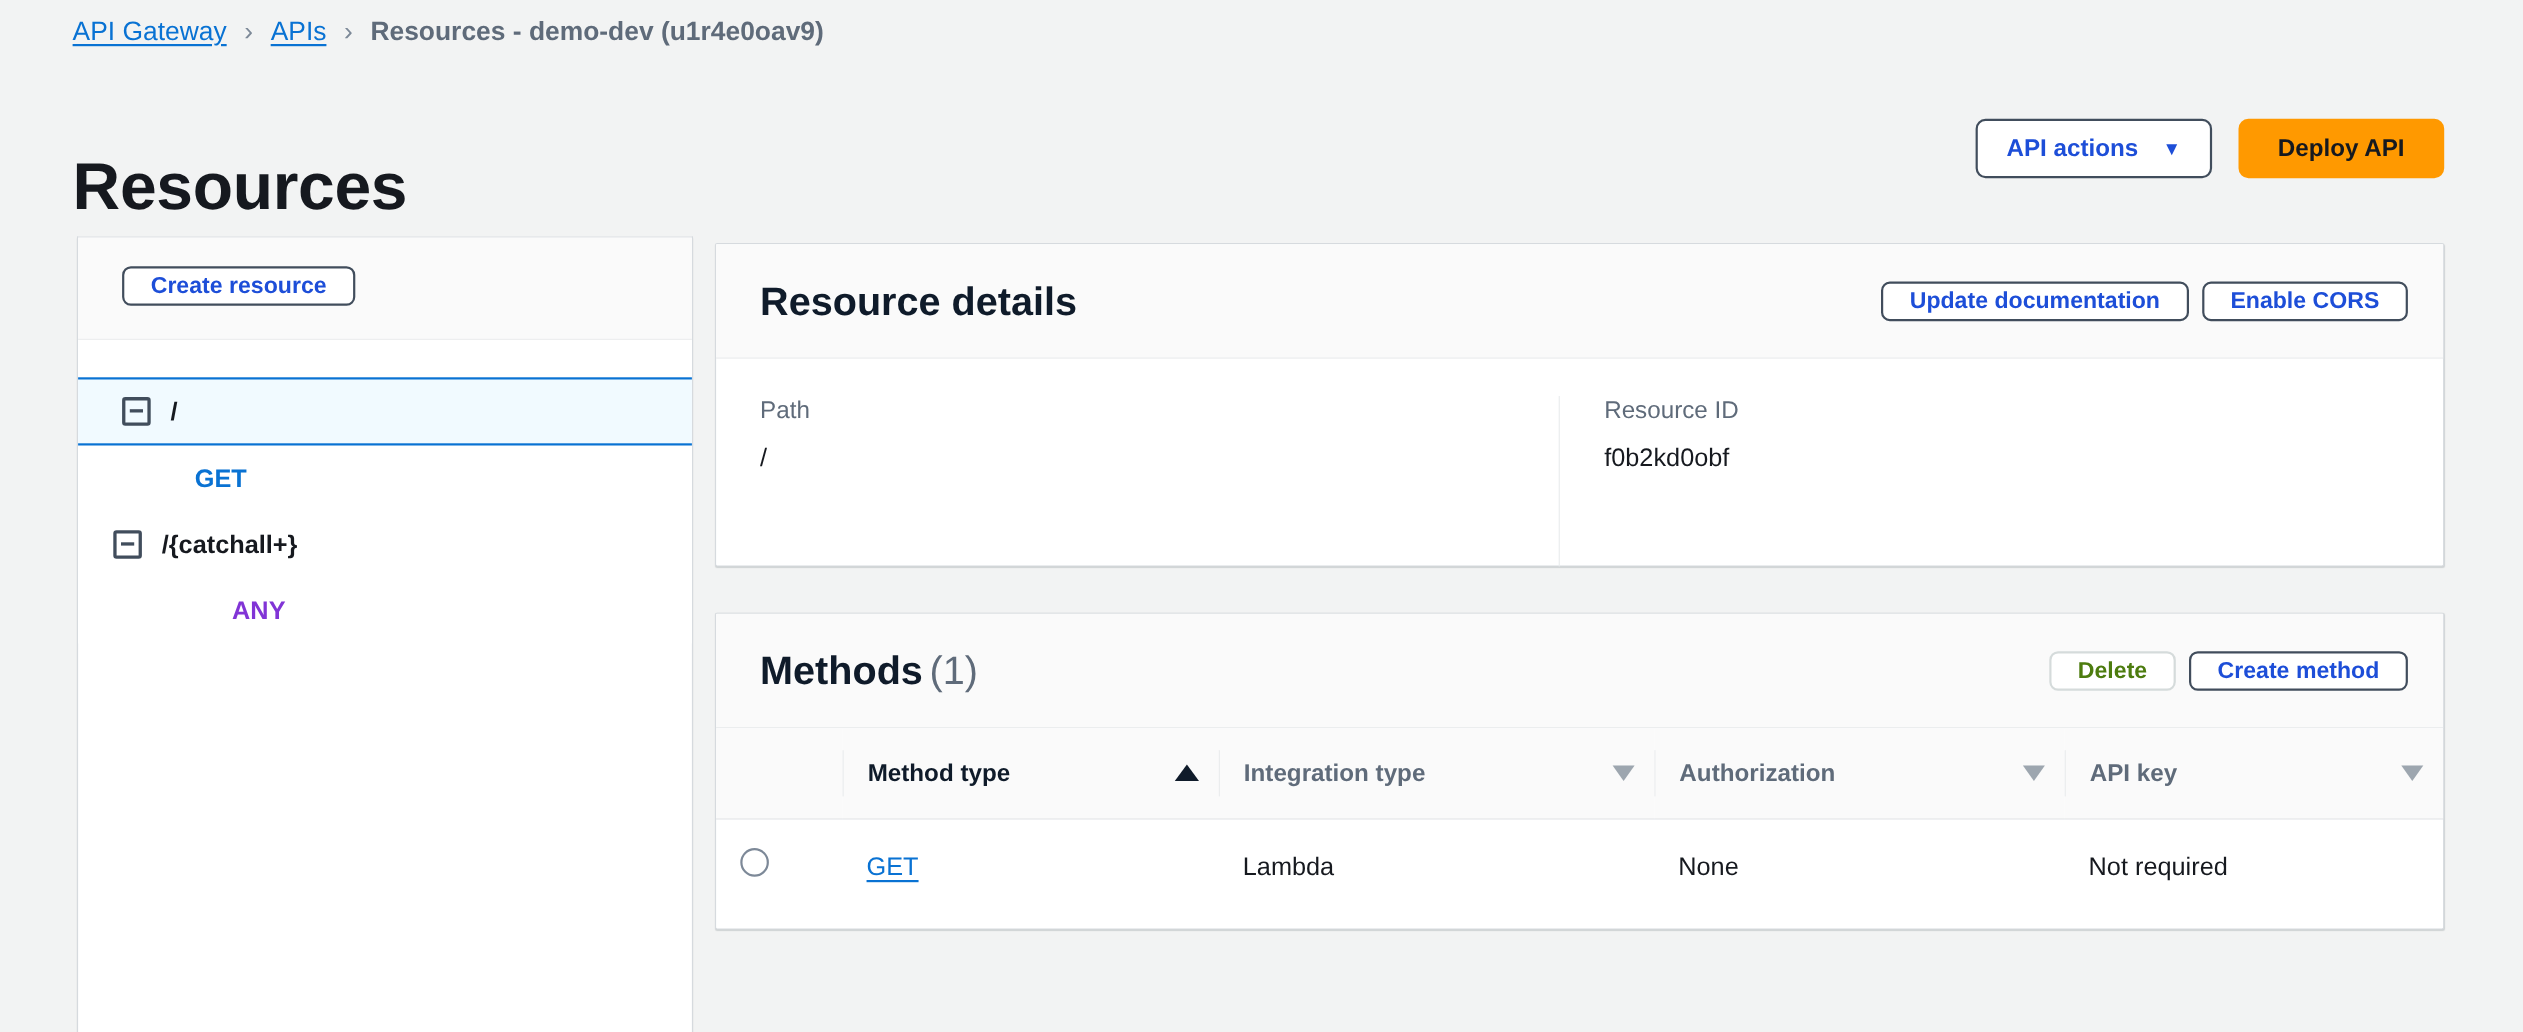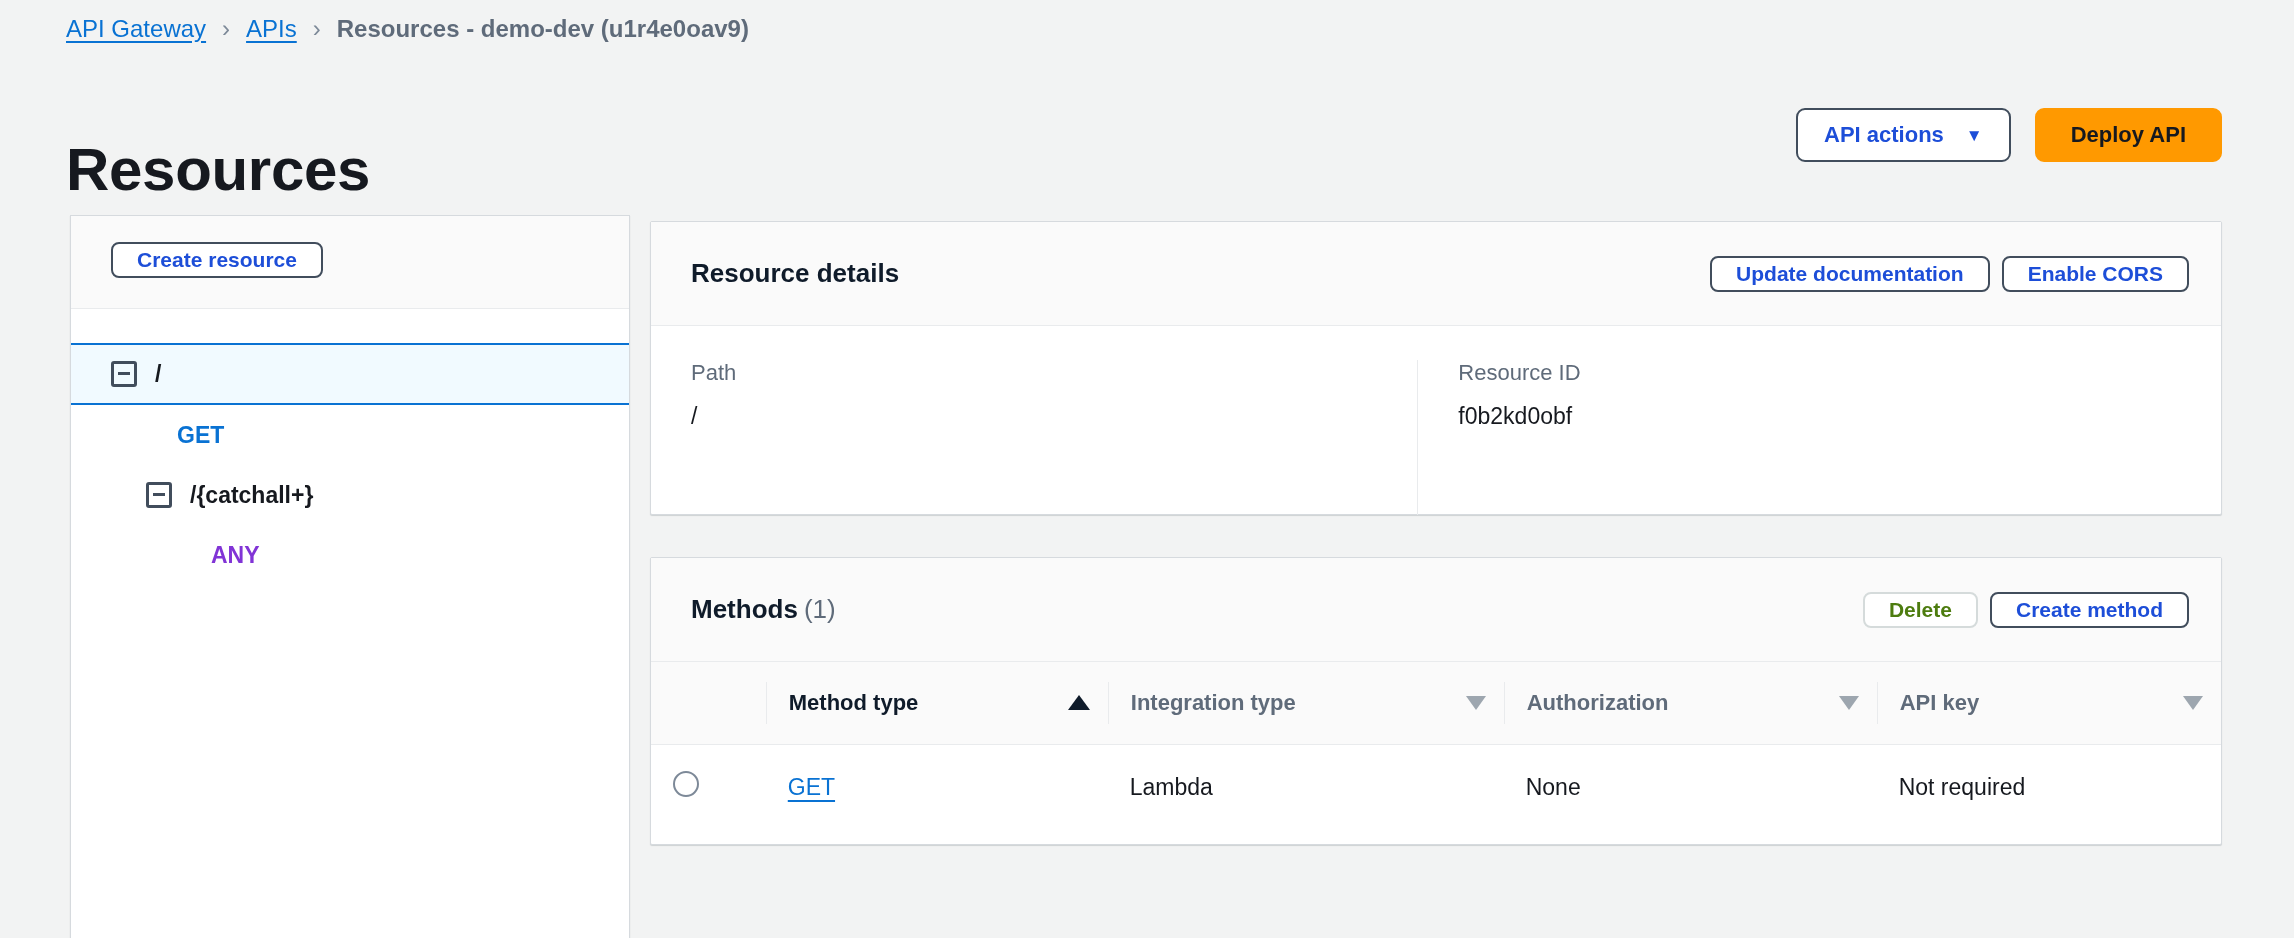--- a/index.html
+++ b/index.html
@@ -156,21 +156,21 @@
   .tree-label { font-weight: bold; color: #16191f; white-space: nowrap; }
   .tree-method {
     font-weight: bold;
     font-size: 23px;
     white-space: nowrap;
   }
   .m-get { color: #0972d3; }
   .m-any { color: #8134d6; }
 
   .indent-1 { padding-left: 106px; }
-  .indent-2 { padding-left: 75px; }
+  .indent-2 { padding-left: 32px; }
   .indent-3 { padding-left: 140px; }
 
   
   .card {
     position: absolute;
     left: 650px;
     width: 1572px;
     background: #ffffff;
     border: 1px solid #d6dade;
     border-radius: 2px;
@@ -182,21 +182,21 @@
   .card-head {
     background: #fafafa;
     border-bottom: 1px solid #e9ebed;
     height: 104px;
     display: flex;
     align-items: center;
     justify-content: space-between;
     padding: 0 32px 0 40px;
   }
   .card-title {
-    font-size: 26px;
+    font-size: 36px;
     font-weight: bold;
     color: #0f1b2a;
     white-space: nowrap;
   }
   .card-title .count {
     font-weight: normal;
     color: #5f6b7a;
     margin-left: 6px;
   }
   .card-head-actions { display: flex; gap: 12px; align-items: center; }

